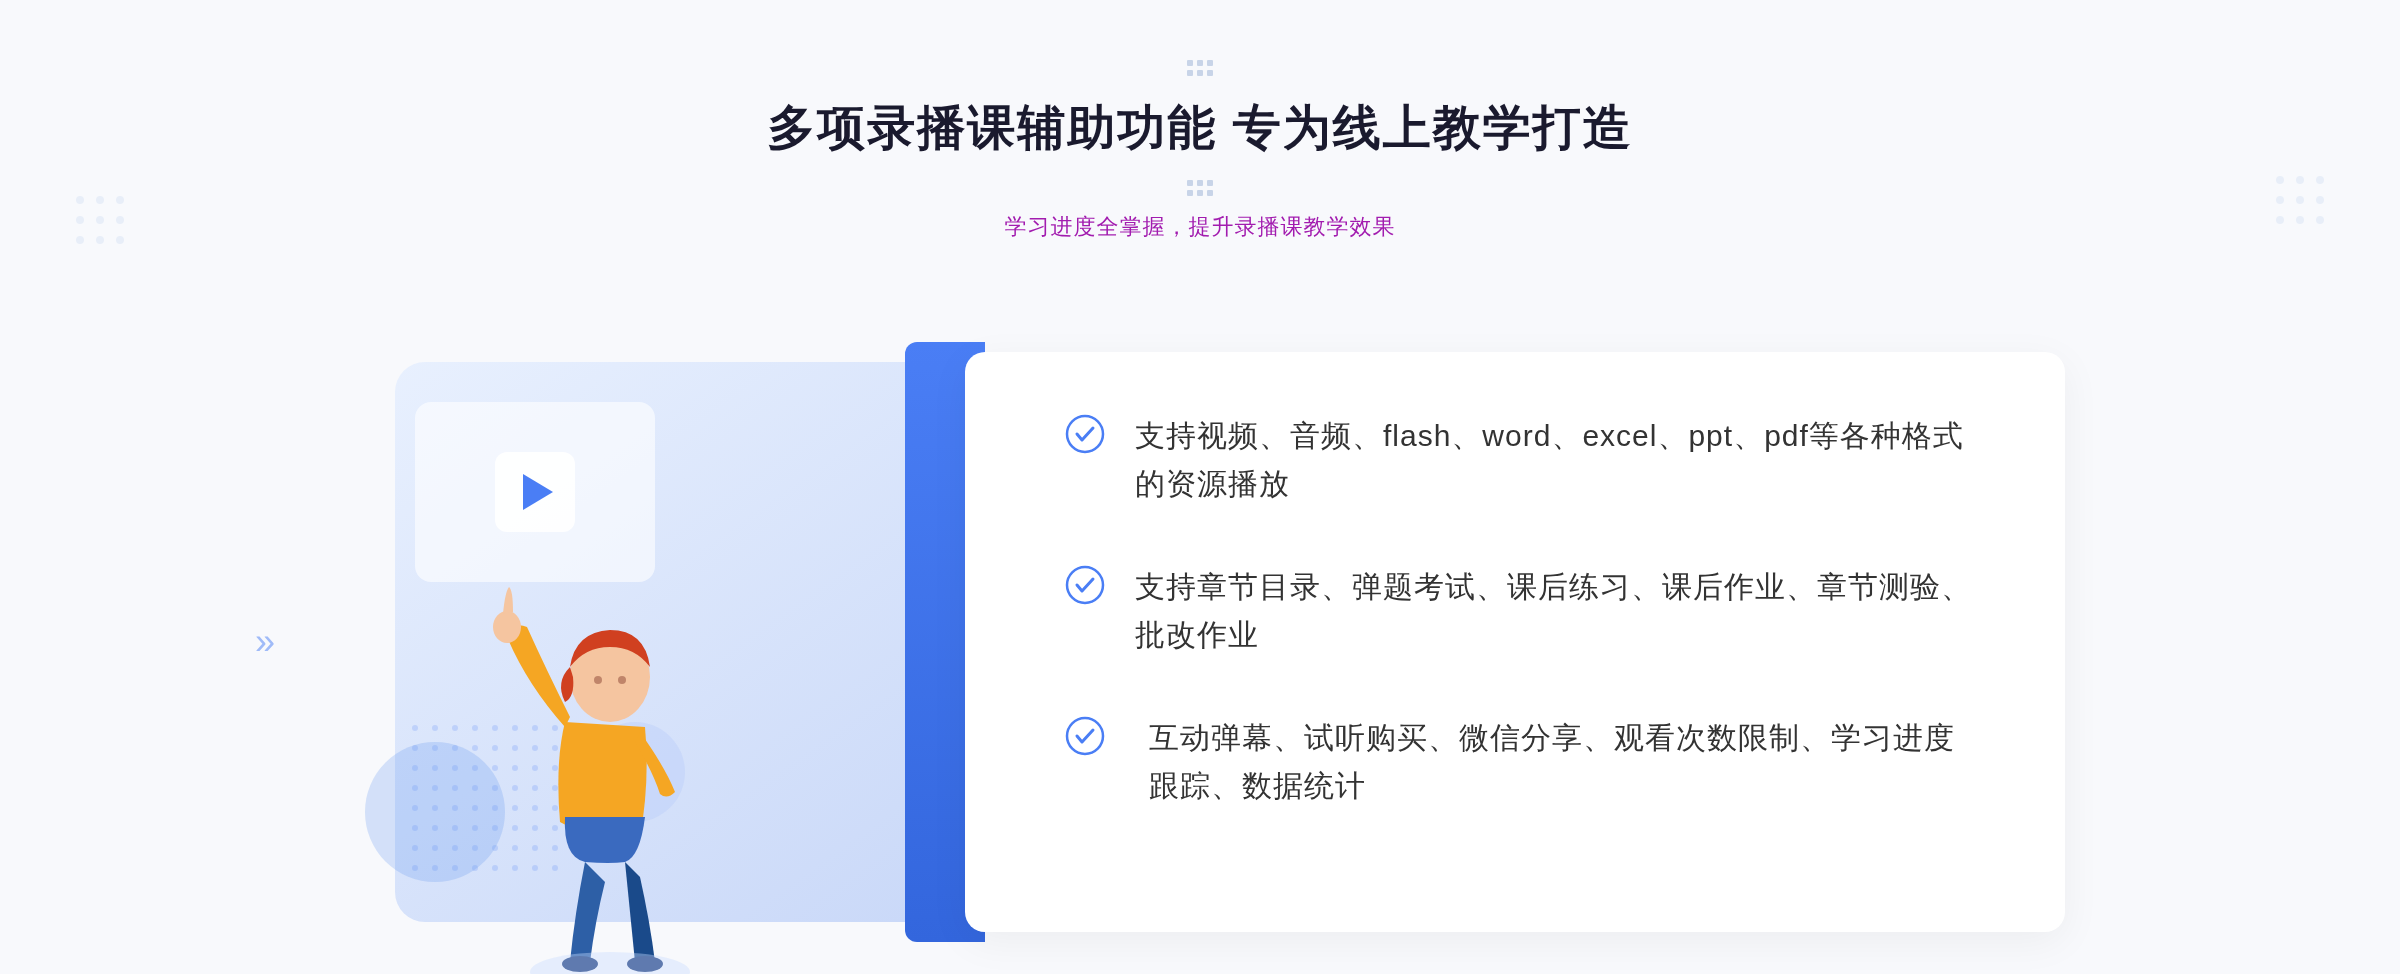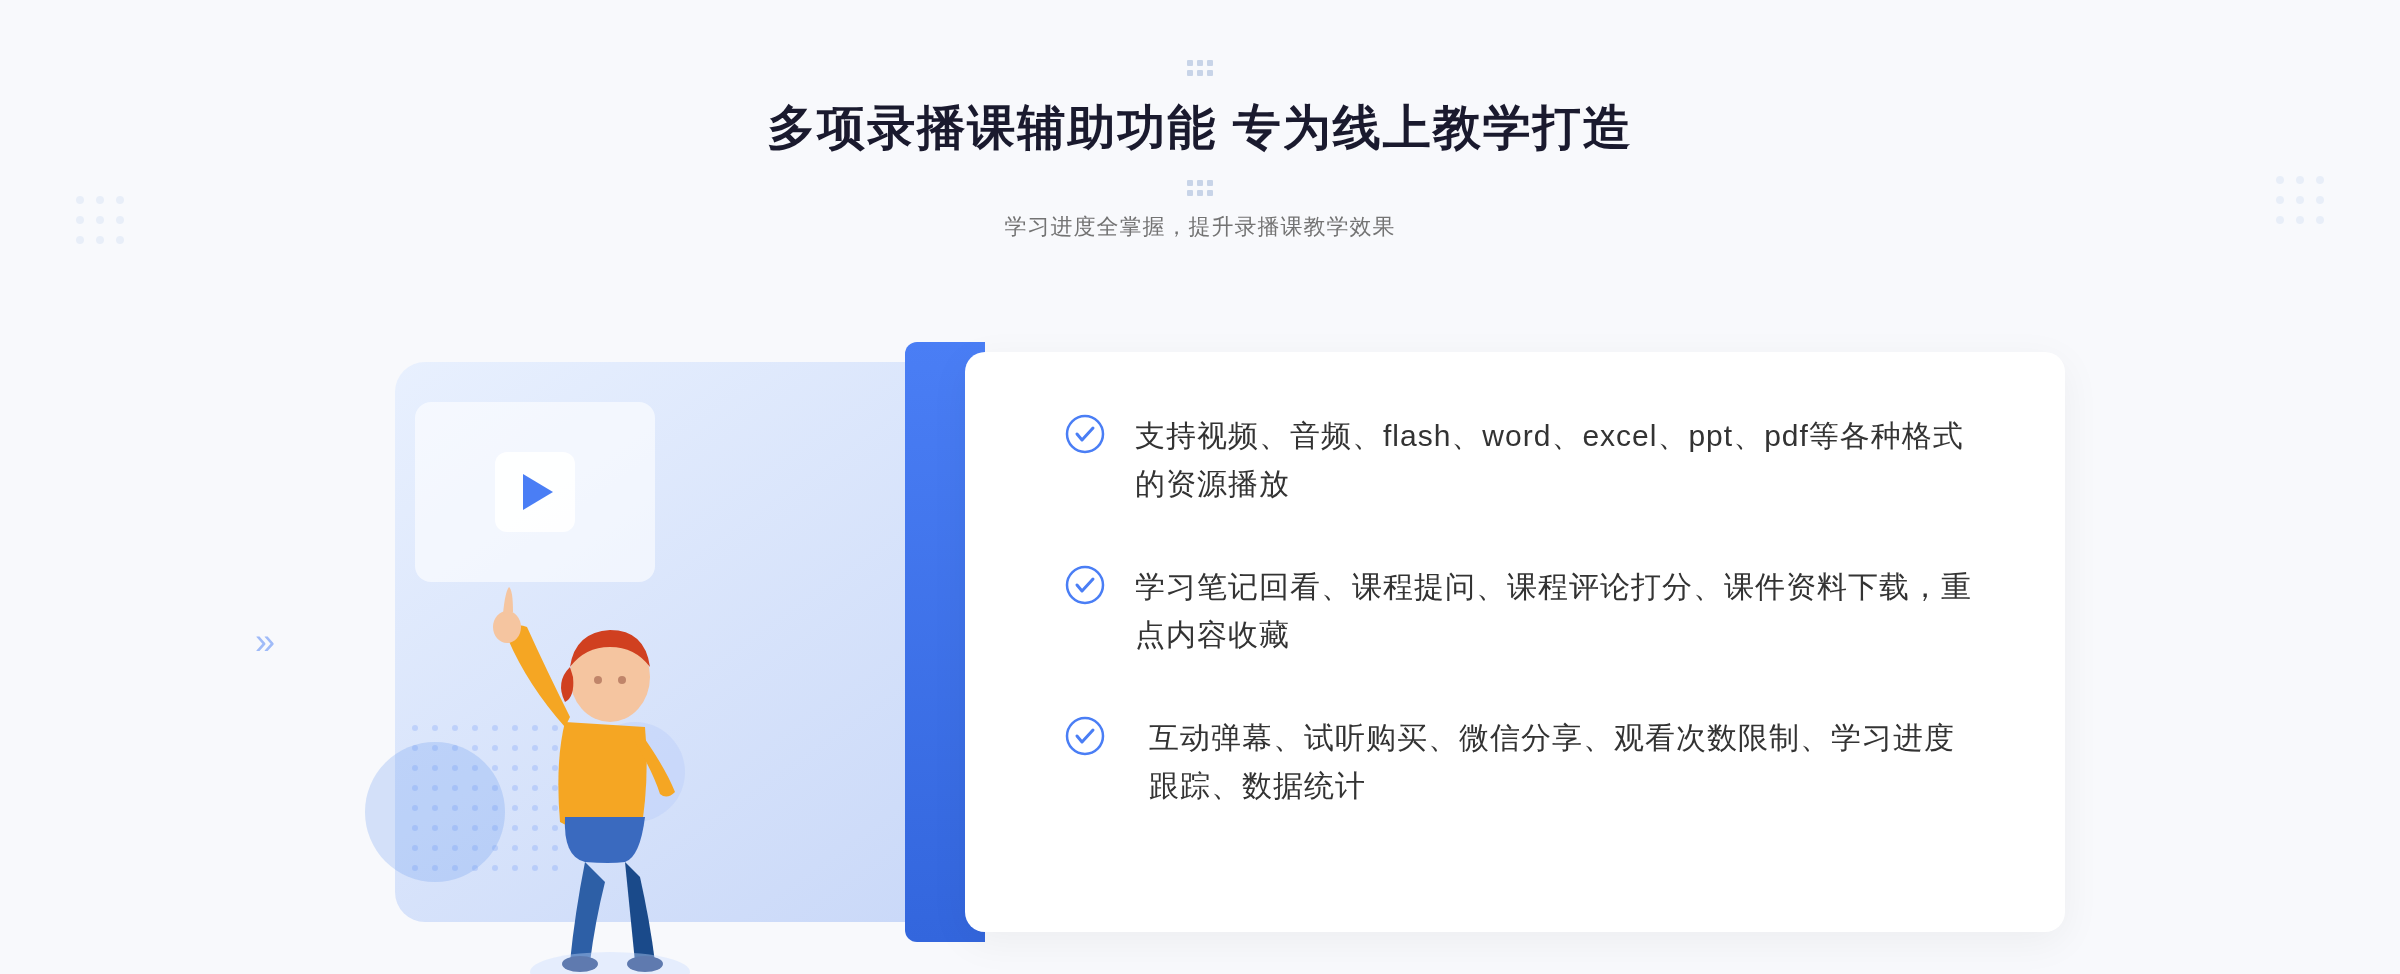--- a/index.html
+++ b/index.html
@@ -81,21 +81,21 @@
 
     .page-title {
       font-size: 48px;
       font-weight: 600;
       color: #1a1a2e;
       letter-spacing: 2px;
     }
 
     .page-subtitle {
       font-size: 22px;
-      color: #737373;
+      color: #a21caf;
       font-weight: 400;
       letter-spacing: 1px;
     }
 
     .main-content {
       display: flex;
       align-items: center;
       justify-content: center;
       width: 100%;
       max-width: 1800px;
@@ -467,30 +467,30 @@
       <div class="feature-item">
         <div class="check-icon">
           <svg viewBox="0 0 40 40" xmlns="http://www.w3.org/2000/svg">
             <circle cx="20" cy="20" r="18" fill="none" stroke="#4a7ef5" stroke-width="2.5"></circle>
             <polyline points="12,20 17,26 28,14" fill="none" stroke="#4a7ef5" stroke-width="3" stroke-linecap="round" stroke-linejoin="round"></polyline>
           </svg>
         </div>
         <span class="feature-text">支持视频、音频、flash、word、excel、ppt、pdf等各种格式的资源播放</span>
       </div>
 
-
       <div class="feature-item">
         <div class="check-icon">
           <svg viewBox="0 0 40 40" xmlns="http://www.w3.org/2000/svg">
             <circle cx="20" cy="20" r="18" fill="none" stroke="#4a7ef5" stroke-width="2.5"></circle>
             <polyline points="12,20 17,26 28,14" fill="none" stroke="#4a7ef5" stroke-width="3" stroke-linecap="round" stroke-linejoin="round"></polyline>
           </svg>
         </div>
-        <span class="feature-text">学习笔记回看、课程提问、课程评论打分、课件资料下载，重点内容收藏</span>
-      </div>
+        <span class="feature-text">支持章节目录、弹题考试、课后练习、课后作业、章节测验、批改作业</span>
+      </div>
+
 
       <div class="feature-item">
         <div class="check-icon">
           <svg viewBox="0 0 40 40" xmlns="http://www.w3.org/2000/svg">
             <circle cx="20" cy="20" r="18" fill="none" stroke="#4a7ef5" stroke-width="2.5"></circle>
             <polyline points="12,20 17,26 28,14" fill="none" stroke="#4a7ef5" stroke-width="3" stroke-linecap="round" stroke-linejoin="round"></polyline>
           </svg>
         </div>
         <span class="feature-text">互动弹幕、试听购买、微信分享、观看次数限制、学习进度跟踪、数据统计</span>
       </div>

